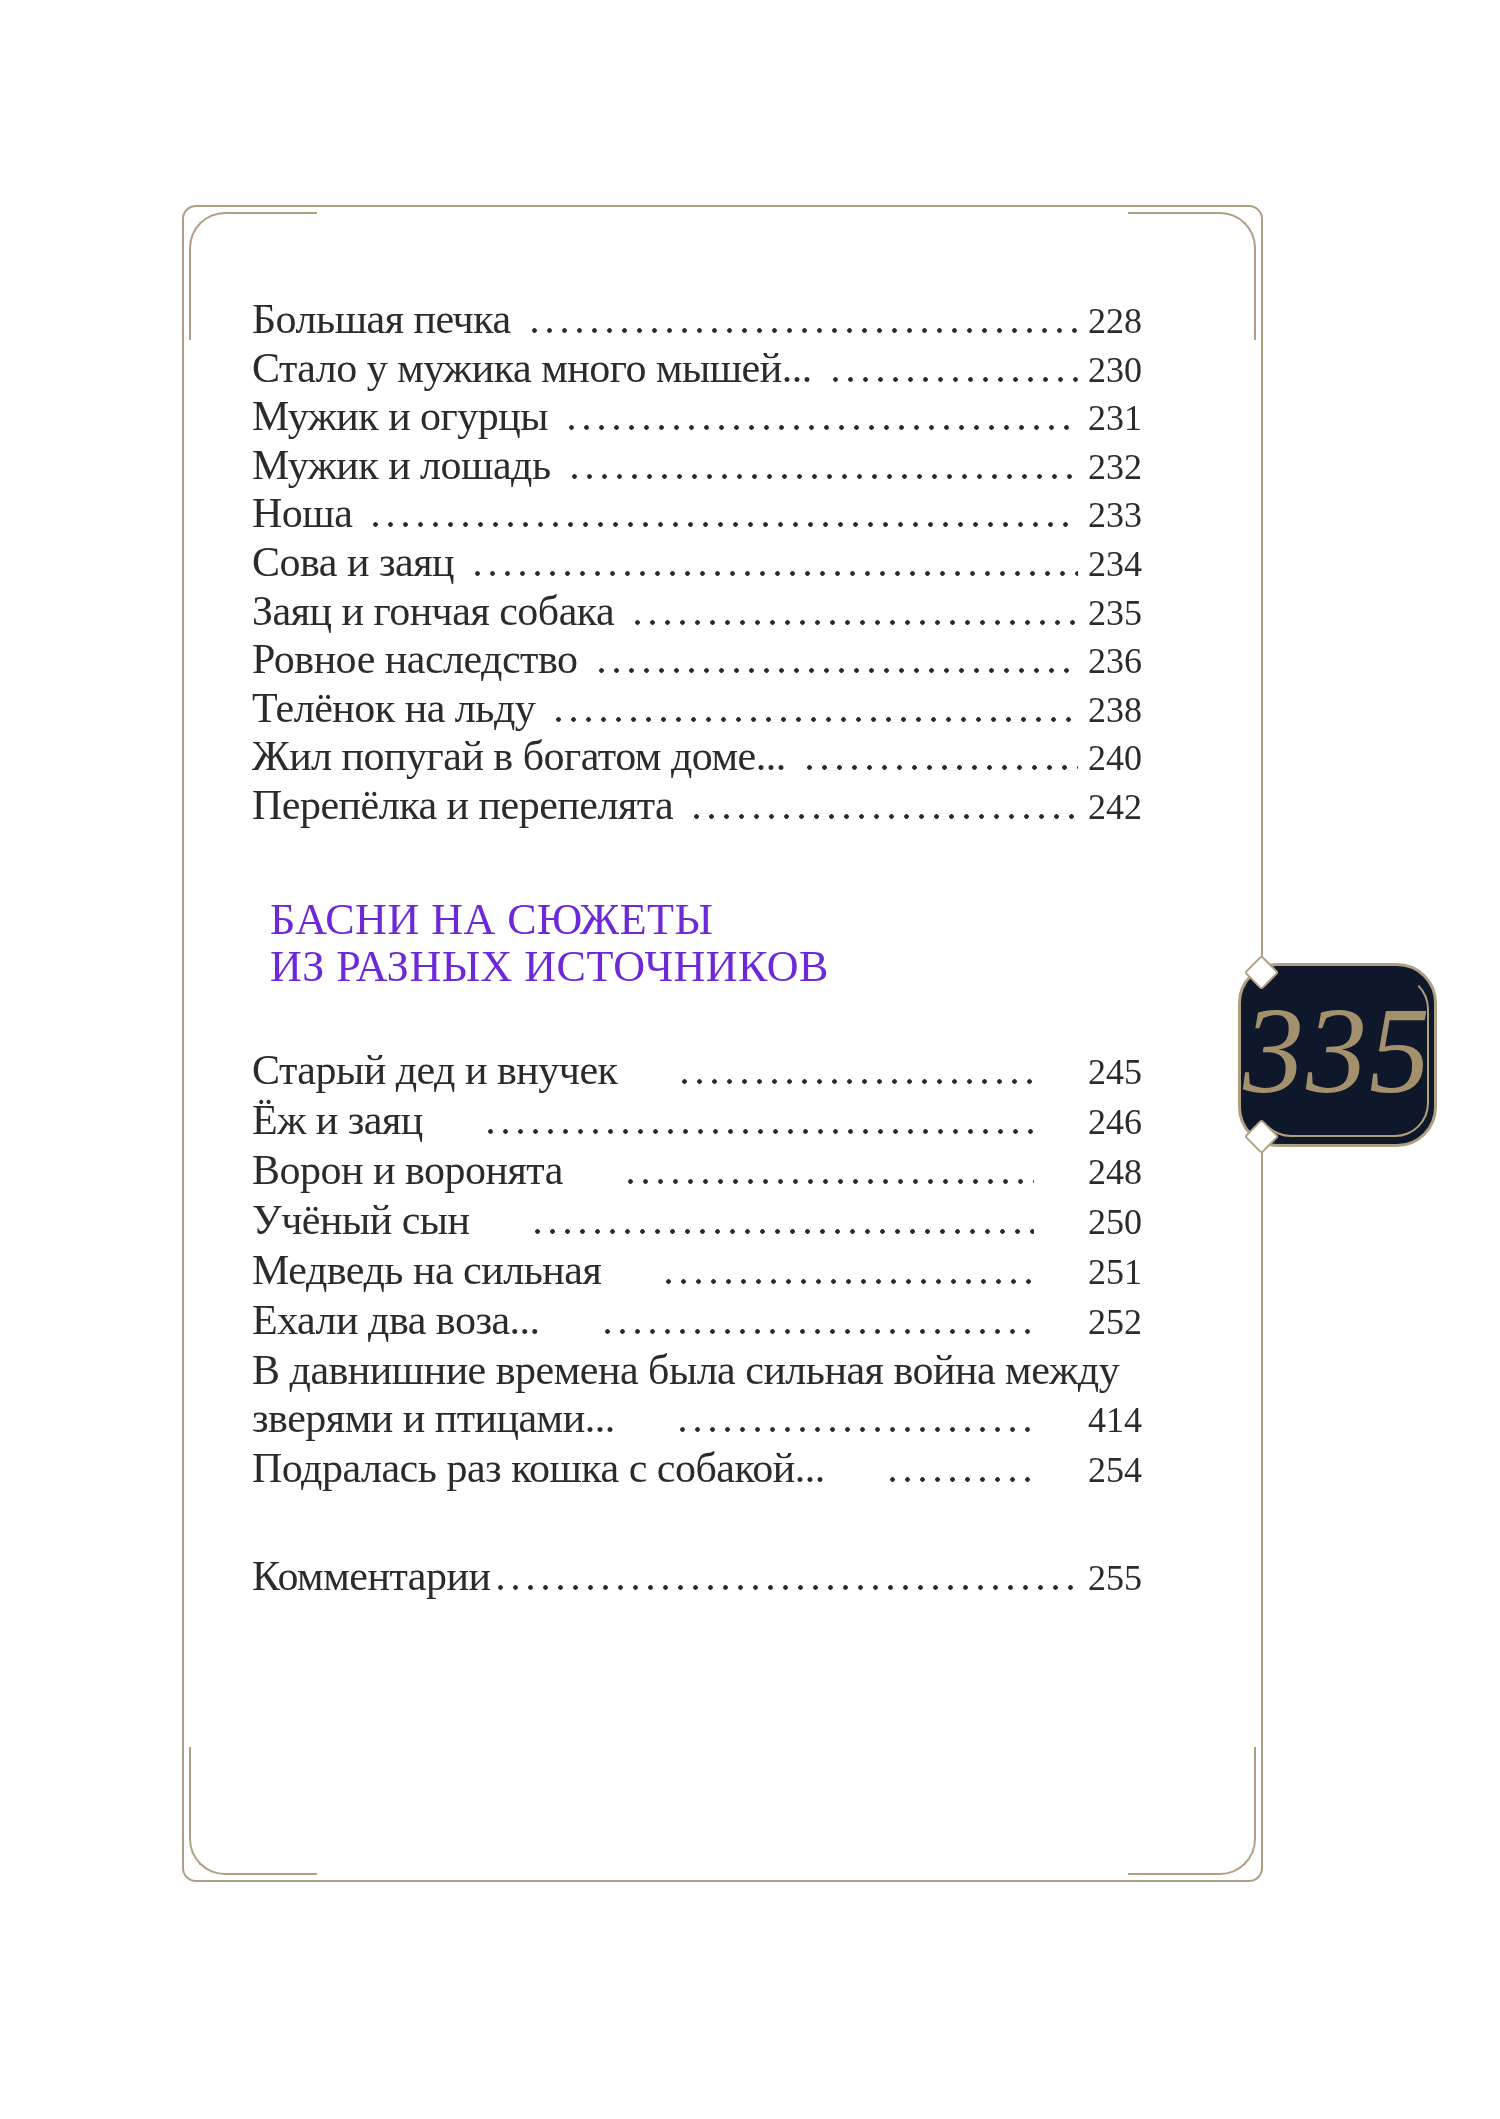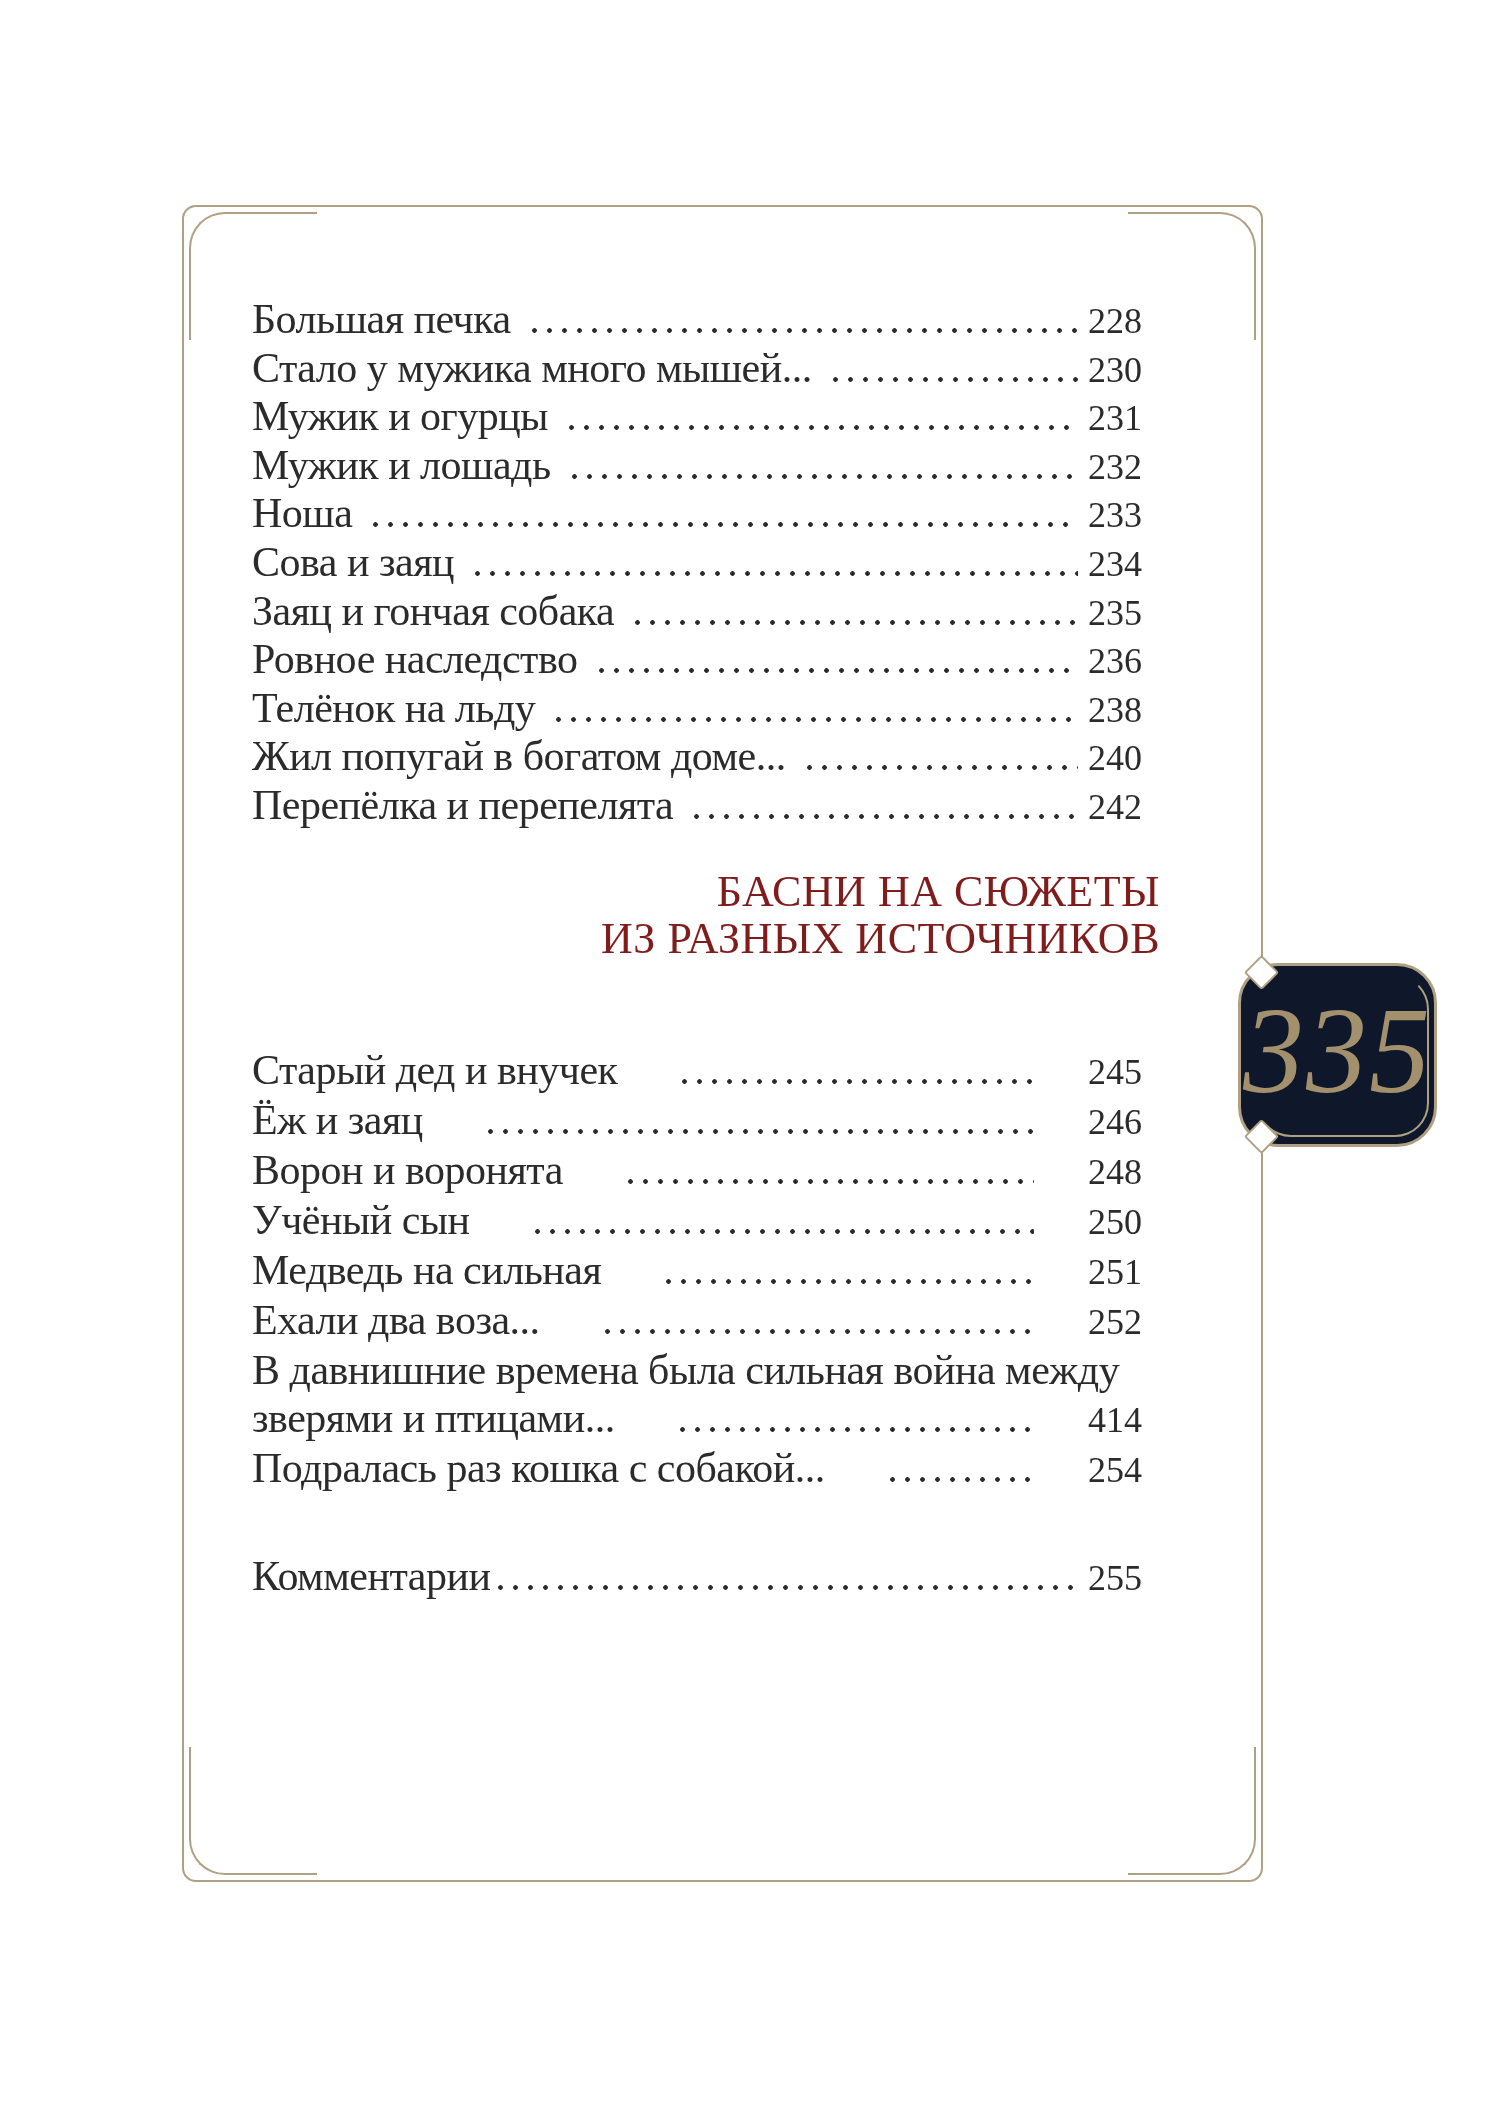--- a/index.html
+++ b/index.html
@@ -36,23 +36,23 @@
     margin:0 10px 0 16px;
     background-image:radial-gradient(circle, #2b2b2b 2px, rgba(0,0,0,0) 2.6px);
     background-size:15px 5px; background-repeat:repeat-x;
     background-position:0 32px;
   }
   .sec2 .leader { background-position:0 33px; }
   .sec3 .leader { margin-left:3px; }
   .lead-in { font-size:42px; letter-spacing:-0.5px; line-height:48px; white-space:nowrap; }
 
   .heading {
-    position:absolute; left:270px; top:868px; width:890px;
-    text-align:right; font-size:44px; line-height:47px;
-    letter-spacing:0.5px; font-weight:normal; margin:0; color:#7f1d1d;
+    position:absolute; left:270px; top:896px; width:890px;
+    text-align:left; font-size:44px; line-height:47px;
+    letter-spacing:0.5px; font-weight:normal; margin:0; color:#6d28d9;
   }
 
   
   .page-tab {
     position:absolute; left:1238px; top:963px; width:199px; height:184px;
     background:#0f172a; border:3px solid #b0a083; border-radius:40px;
     box-sizing:border-box;
     display:flex; align-items:center; justify-content:center;
   }
   .page-tab::after {

